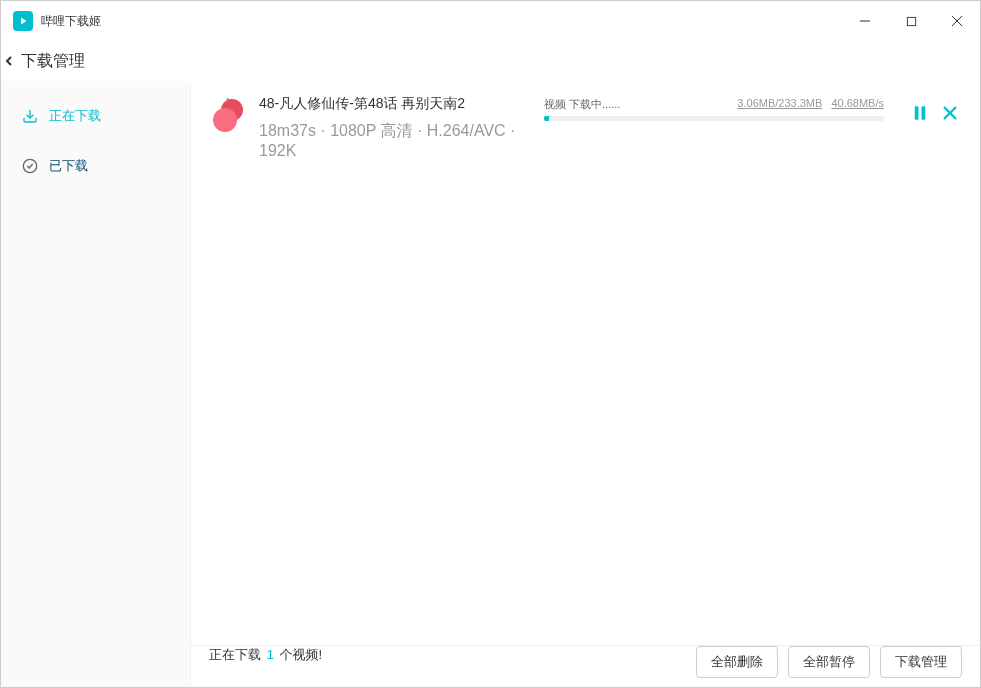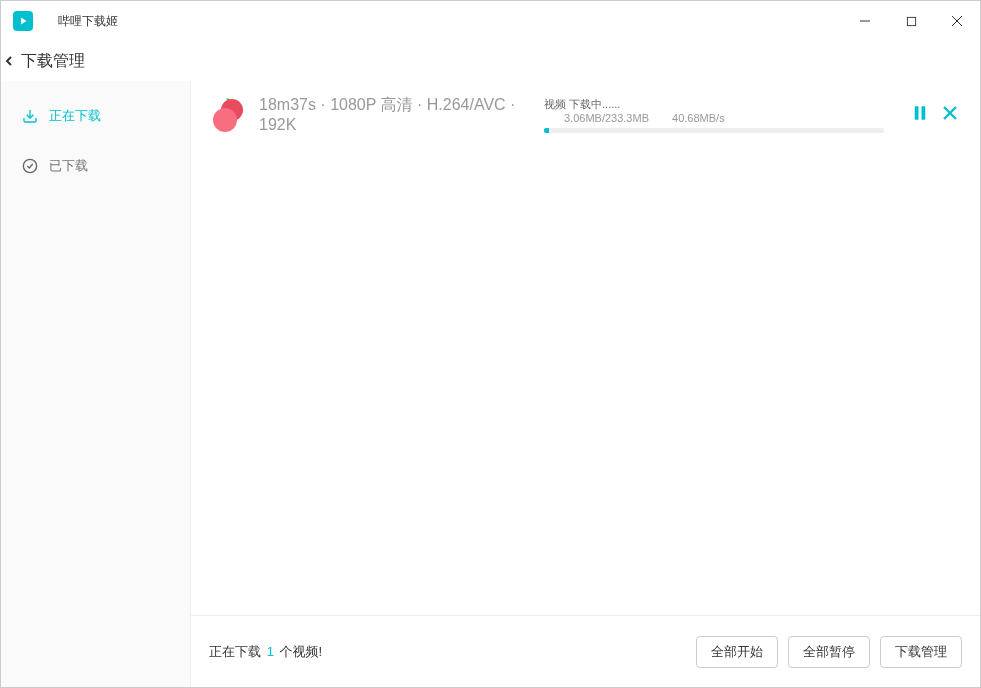--- a/index.html
+++ b/index.html
@@ -1,56 +1,56 @@
 <!DOCTYPE html>
 <html><head>
   <meta charset="utf-8">
   <style>
     * { margin: 0; padding: 0; box-sizing: border-box; font-family: "Microsoft YaHei", sans-serif; }
     body { width: 981px; height: 688px; background: #fff; border: 1px solid #ccc; display: flex; flex-direction: column; }
     
     .titlebar { height: 40px; display: flex; align-items: center; padding-left: 12px; }
     .app-icon { width: 20px; height: 20px; background: #00BFCF; border-radius: 4px; display: flex; align-items: center; justify-content: center; margin-right: 8px; }
     .app-icon svg { width: 12px; height: 12px; }
-    .app-title { font-size: 12px; color: #333; margin-left: 17px; }
+    .app-title { font-size: 12px; color: #333; }
     .titlebar-spacer { flex: 1; }
     .window-controls { display: flex; }
     .window-btn { width: 46px; height: 40px; display: flex; align-items: center; justify-content: center; cursor: pointer; }
     
     .header { height: 40px; display: flex; align-items: center; }
     .back-btn { display: flex; align-items: center; cursor: pointer; }
     .back-btn svg { width: 16px; height: 16px; margin-right: 4px; }
     .page-title { font-size: 16px; font-weight: 500; color: #333; }
     
     .body { flex: 1; display: flex; min-height: 0; }
     
     .sidebar { width: 190px; background: #fafafa; padding-top: 10px; border-right: 1px solid #f0f0f0; }
-    .sidebar-item { height: 50px; display: flex; align-items: center; padding-left: 20px; cursor: pointer; font-size: 13px; color: #737373; }
+    .sidebar-item { height: 50px; display: flex; align-items: center; padding-left: 20px; cursor: pointer; font-size: 13px; color: #0c4a6e; }
     .sidebar-item.active { color: #00BFCF; }
     .sidebar-item .sb-icon { width: 18px; height: 18px; margin-right: 10px; display: flex; align-items: center; justify-content: center; }
     
     .main { flex: 1; display: flex; flex-direction: column; }
     .content { flex: 1; padding: 14px 18px; }
     
     .download-item { display: flex; align-items: flex-start; }
     .thumb { width: 40px; height: 40px; margin-right: 10px; display: flex; align-items: center; justify-content: center; }
     .item-info { flex: 1; min-width: 0; }
     .item-title { font-size: 14px; color: #333; margin-bottom: 8px; }
     .item-meta { font-size: 16px; color: #999; }
     .progress-col { width: 340px; padding-top: 2px; }
-    .progress-top { display: flex; justify-content: space-between; font-size: 11px; margin-bottom: 4px; flex-direction: column; }
+    .progress-top { display: flex; justify-content: space-between; font-size: 11px; margin-bottom: 4px; }
     .progress-label { color: #666; }
     .progress-stats { color: #999; }
-    .progress-stats span { margin-left: 20px; }
+    .progress-stats span { margin-left: 6px; text-decoration: underline; }
     .progress-bar { height: 5px; background: #eee; border-radius: 2px; overflow: hidden; }
     .progress-fill { height: 100%; width: 1.5%; background: #00BFCF; }
     .item-actions { display: flex; align-items: center; padding-top: 6px; margin-left: 18px; }
     .icon-btn { width: 24px; height: 24px; display: flex; align-items: center; justify-content: center; cursor: pointer; color: #00BFCF; margin-left: 6px; }
     
-    .footer { height: 72px; border-top: 1px solid #eee; display: flex; align-items: center; padding: 0 18px; }
+    .footer { height: 42px; border-top: 1px solid #eee; display: flex; padding: 0 18px; }
     .footer-text { font-size: 13px; color: #333; }
     .footer-text .count { color: #00BFCF; margin: 0 2px; }
     .footer-spacer { flex: 1; }
     .footer-btn { height: 32px; padding: 0 14px; border: 1px solid #ccc; background: #fff; border-radius: 4px; font-size: 13px; color: #333; cursor: pointer; margin-left: 10px; }
   </style>
 </head>
 <body>
 
 <div class="titlebar">
   <div class="app-icon">
@@ -116,20 +116,21 @@
     <div class="content">
       <div class="download-item">
         <div class="thumb">
           <svg width="34" height="36" viewBox="0 0 34 36">
             <ellipse cx="20" cy="13" rx="11" ry="11" fill="#E84A5F"></ellipse>
             <ellipse cx="13" cy="23" rx="12" ry="12" fill="#F96D80"></ellipse>
             <path d="M18 3 Q16 0 14 2 Q17 4 18 3" fill="#4CAF50"></path>
           </svg>
         </div>
         <div class="item-info">
+          <div class="item-title">48-凡人修仙传-第48话 再别天南2</div>
           <div class="item-meta">18m37s · 1080P 高清 · H.264/AVC · 192K</div>
         </div>
         <div class="progress-col">
           <div class="progress-top">
             <span class="progress-label">视频 下载中......</span>
             <span class="progress-stats">
               <span>3.06MB/233.3MB</span>
               <span>40.68MB/s</span>
             </span>
           </div>
@@ -152,18 +153,18 @@
           </div>
         </div>
       </div>
     </div>
 
     <div class="footer">
       <div class="footer-text">
         <span>正在下载 </span><span class="count">1</span><span> 个视频!</span>
       </div>
       <div class="footer-spacer"></div>
-      <button class="footer-btn">全部开始</button>
+      <button class="footer-btn">全部删除</button>
       <button class="footer-btn">全部暂停</button>
       <button class="footer-btn">下载管理</button>
     </div>
   </div>
 </div>
 
 </body></html>

